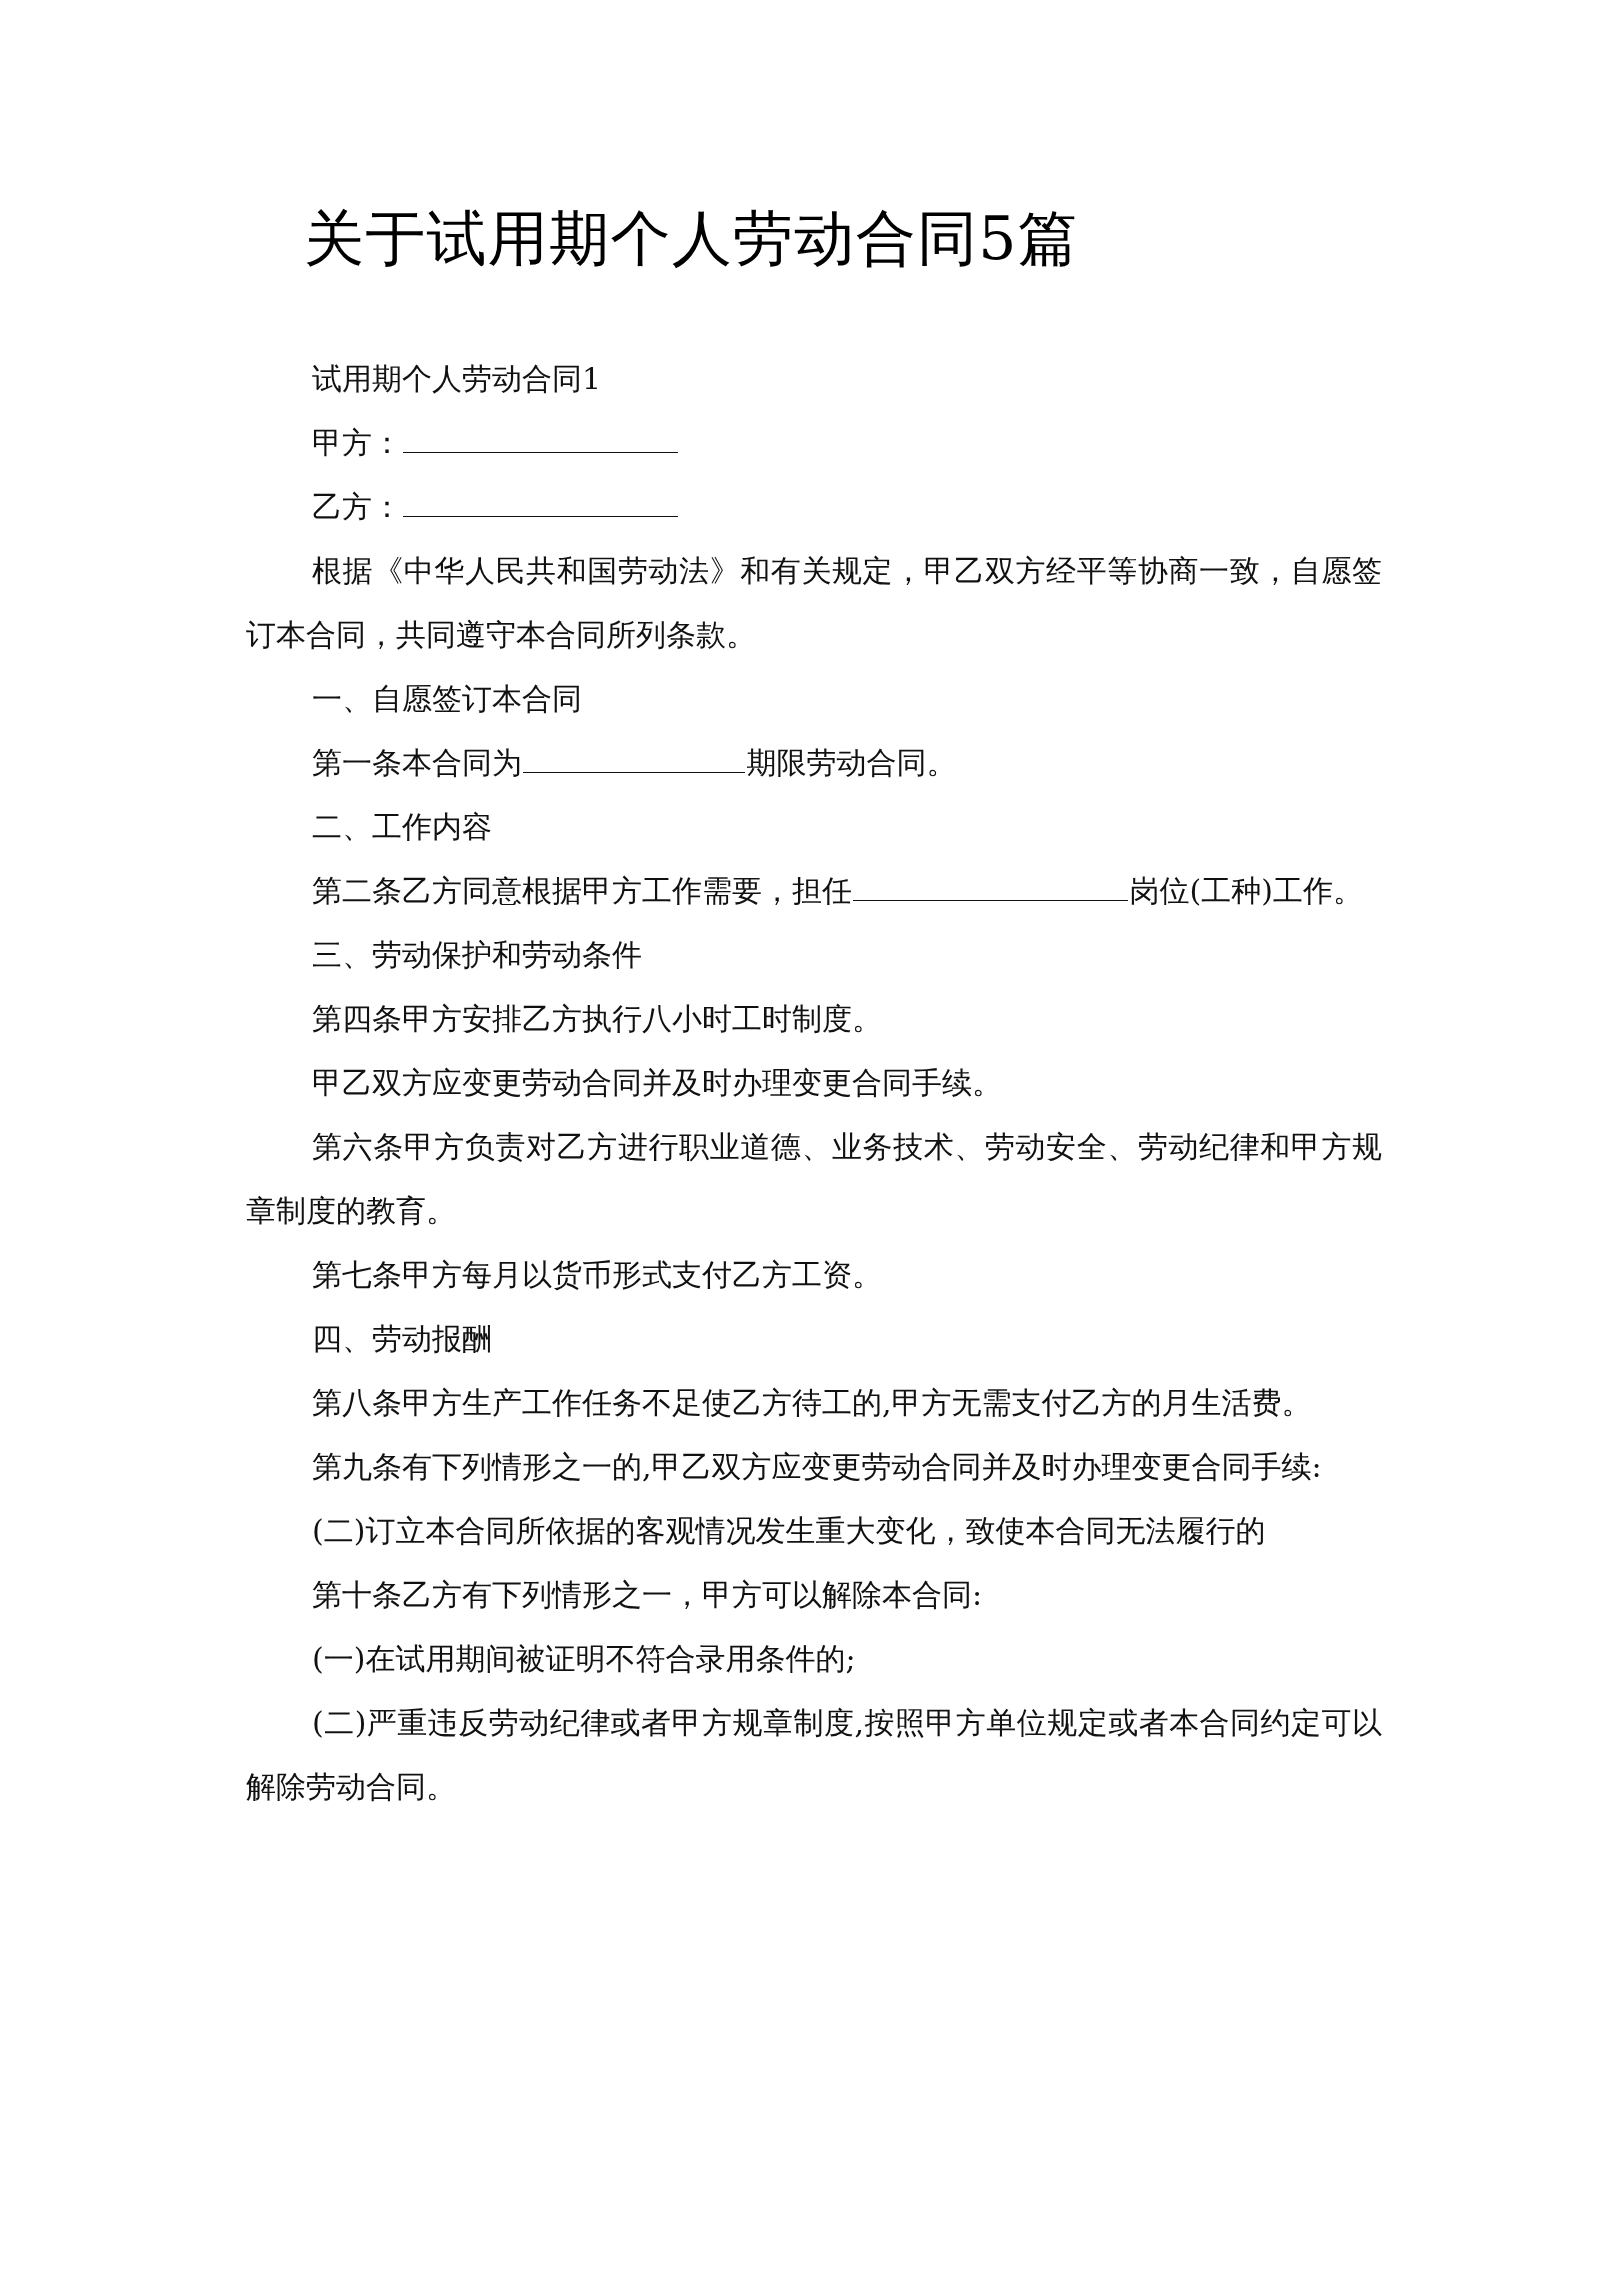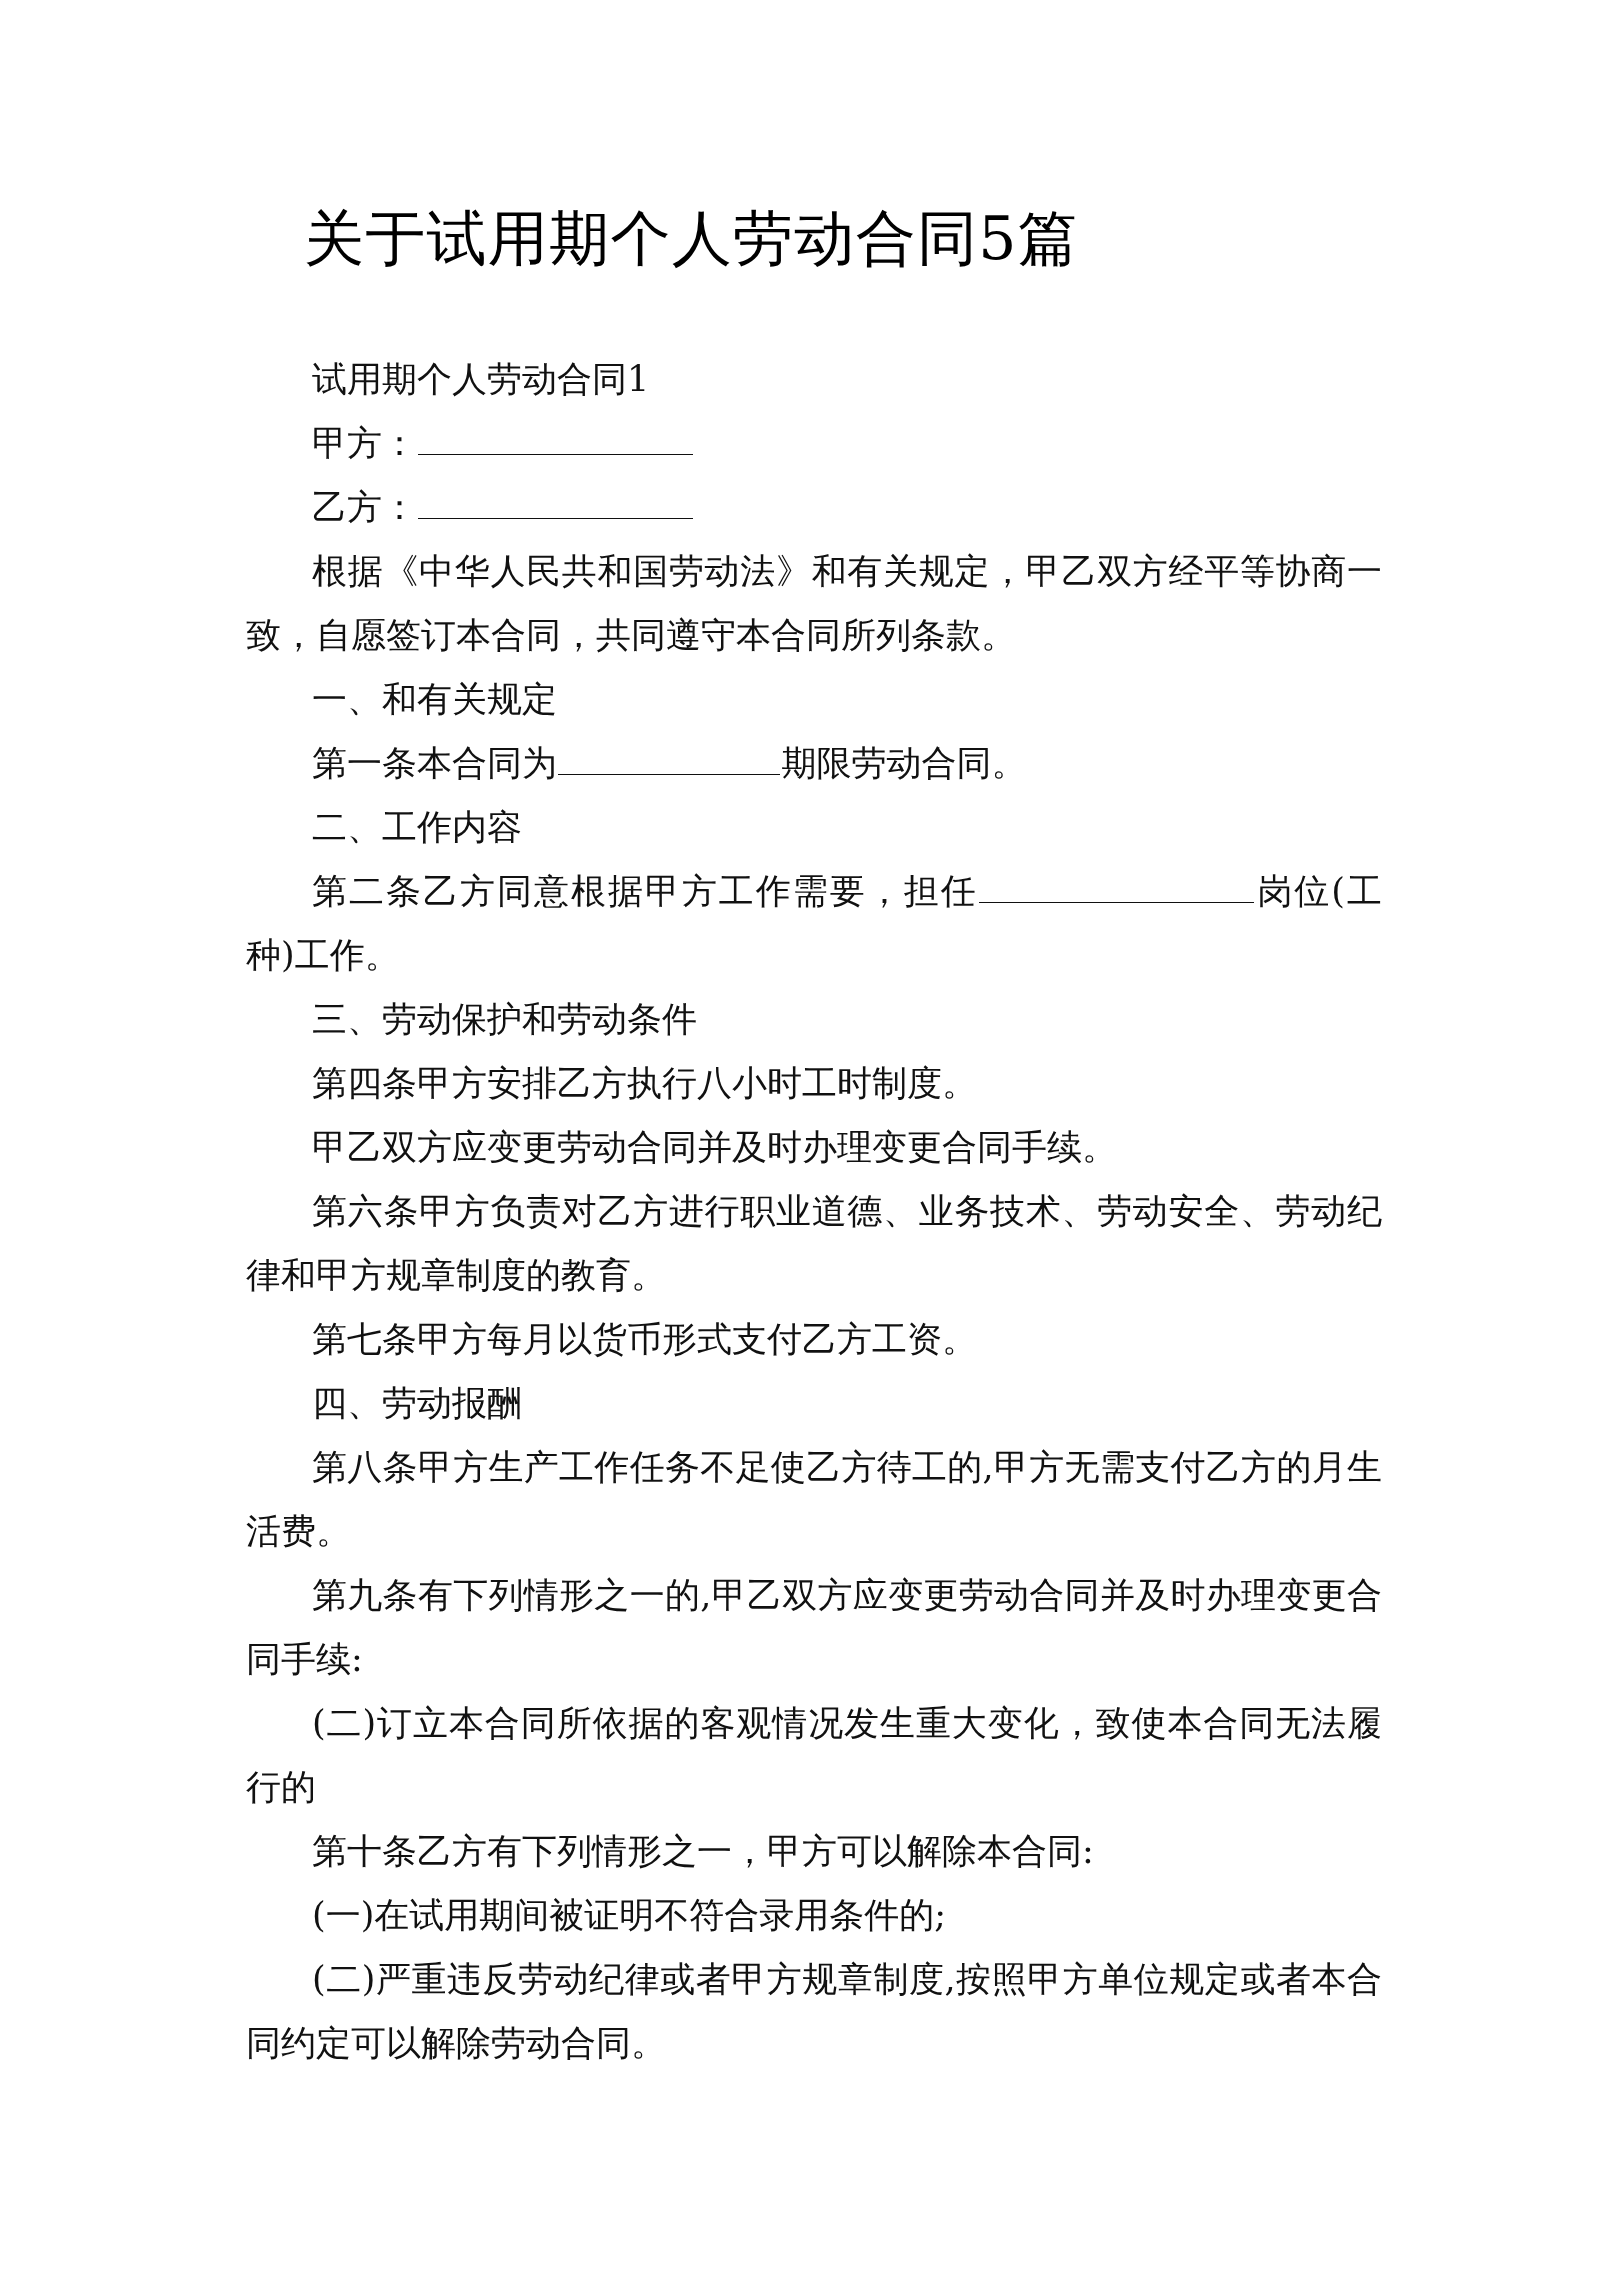--- a/index.html
+++ b/index.html
@@ -1,39 +1,39 @@
 <!DOCTYPE html>
 <html style="font-size:10.5px"><head>
 <meta charset="utf-8">
 <style>
   html, body { margin: 0; padding: 0; background: #ffffff; }
   body { width: 1623px; height: 2295px; position: relative; overflow: hidden;
          font-family: "DejaVu Serif", "Liberation Serif", serif; color: #111111; }
   .title { position: absolute; top: 196px; left: 0; width: 1383px; text-align: center;
            font-size: 60px; line-height: 85px; letter-spacing: 1.3px; color: #000; }
   .body { position: absolute; top: 347px; left: 246px; width: 1136px; }
-  .p { font-size: 35px; line-height: 64px; margin: 0; text-indent: 66px;
+  .p { font-size: 30px; line-height: 64px; margin: 0; text-indent: 66px;
        text-align: justify; text-align-last: left; word-break: break-all; white-space: normal; }
   .blank { display: inline-block; border-bottom: 1.3px solid #111; vertical-align: baseline;
            height: 0.7px; margin: 0 1.3px; }
   .b1 { width: 275px; }
   .b2 { width: 222px; }
   .b3 { width: 275px; }
 </style>
 </head>
 <body>
 
 <div class="title">关于试用期个人劳动合同5篇</div>
 
 <div class="body">
   <p class="p">试用期个人劳动合同1</p>
   <p class="p"><span>甲方：</span><span class="blank b1"></span></p>
   <p class="p"><span>乙方：</span><span class="blank b1"></span></p>
   <p class="p">根据《中华人民共和国劳动法》和有关规定，甲乙双方经平等协商一致，自愿签订本合同，共同遵守本合同所列条款。</p>
-  <p class="p">一、和有关规定</p>
+  <p class="p">一、自愿签订本合同</p>
   <p class="p"><span>第一条本合同为</span><span class="blank b2"></span><span>期限劳动合同。</span></p>
   <p class="p">二、工作内容</p>
   <p class="p"><span>第二条乙方同意根据甲方工作需要，担任</span><span class="blank b3"></span><span>岗位(工种)工作。</span></p>
   <p class="p">三、劳动保护和劳动条件</p>
   <p class="p">第四条甲方安排乙方执行八小时工时制度。</p>
   <p class="p">甲乙双方应变更劳动合同并及时办理变更合同手续。</p>
   <p class="p">第六条甲方负责对乙方进行职业道德、业务技术、劳动安全、劳动纪律和甲方规章制度的教育。</p>
   <p class="p">第七条甲方每月以货币形式支付乙方工资。</p>
   <p class="p">四、劳动报酬</p>
   <p class="p">第八条甲方生产工作任务不足使乙方待工的,甲方无需支付乙方的月生活费。</p>

